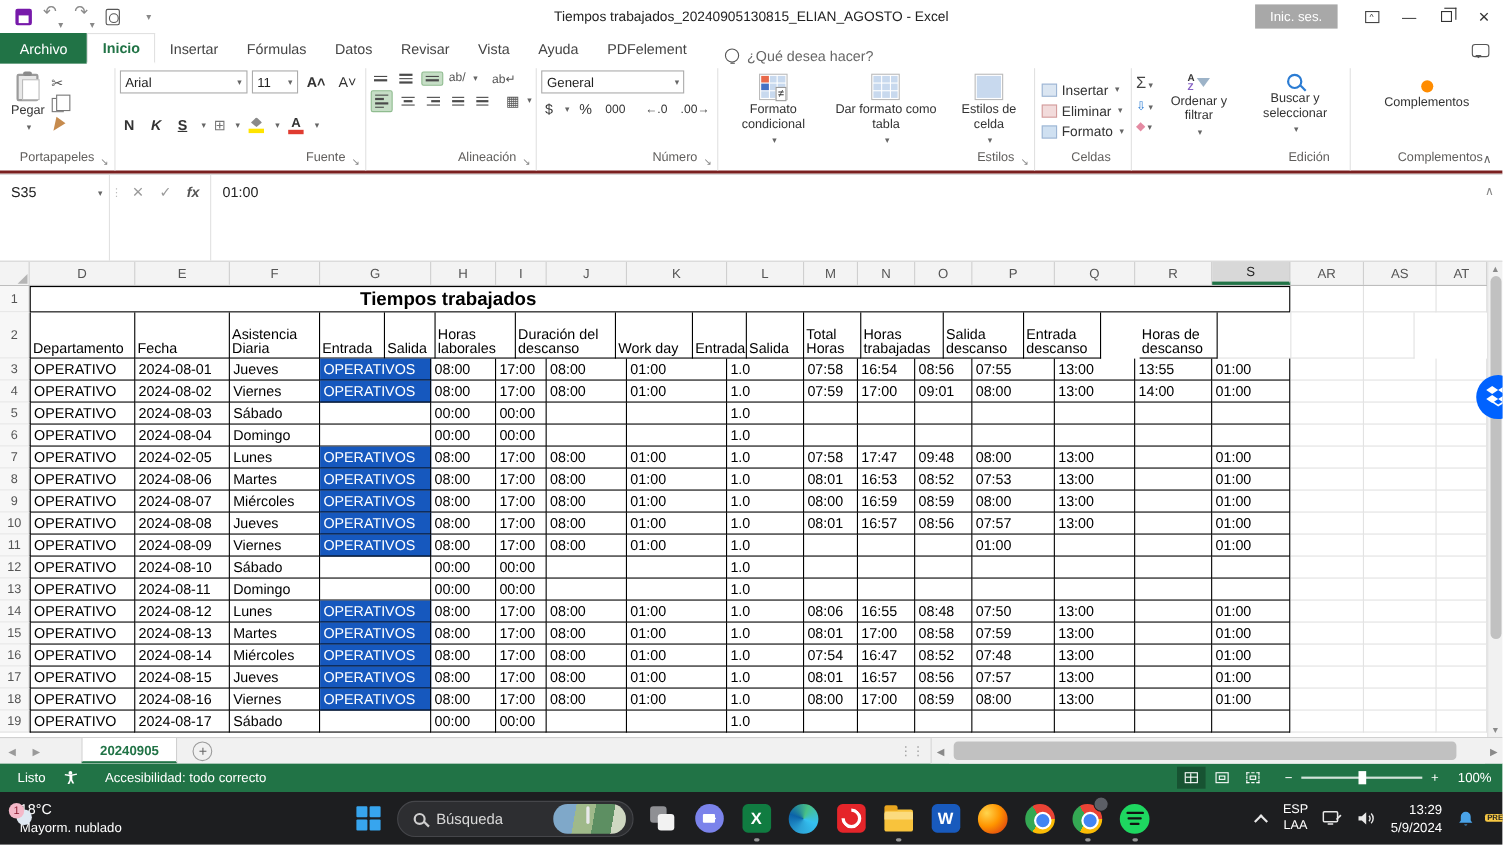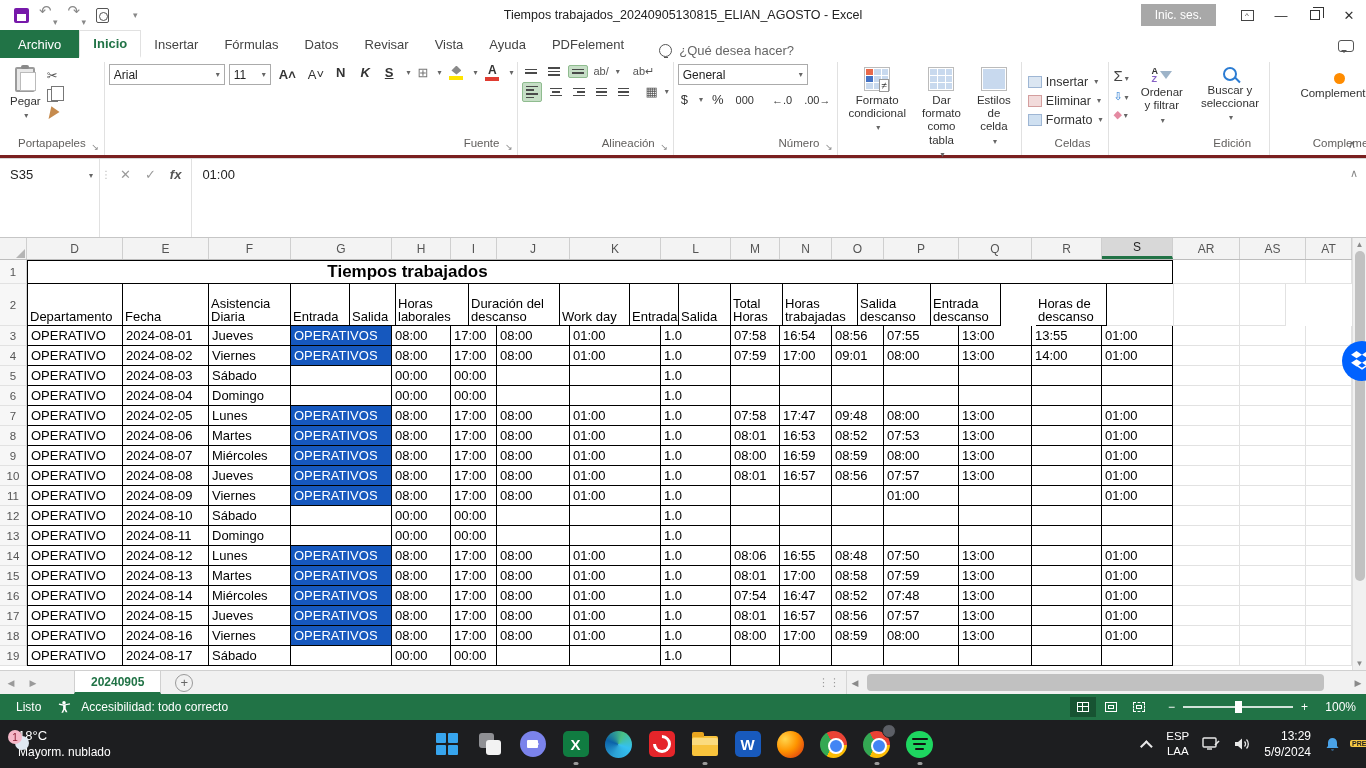--- a/index.html
+++ b/index.html
@@ -110,21 +110,21 @@
 .stab{background:#fff;border:1px solid #d0d0d0;border-top:none;border-bottom:2px solid #217346;color:#217346;font-weight:bold;padding:0 16px;display:flex;align-items:center;margin-left:30px}
 .addsheet{width:18px;height:18px;border:1px solid #9a9a9a;border-radius:50%;align-self:center;margin-left:14px;display:flex;align-items:center;justify-content:center;color:#666;font-size:13px;line-height:1}
 .tsplit{margin-left:auto;display:flex;align-items:center;color:#9a9a9a;font-size:11px;padding:0 6px}
 .hscroll{width:520px;display:flex;align-items:center;background:#f1f1f1;border-left:1px solid #d6d6d6}
 .hscroll .arr{width:16px;text-align:center;color:#8a8a8a;font-size:9px}
 .hscroll .track{flex:1;height:100%;position:relative;background:#f1f1f1}
 .hscroll .thumb{position:absolute;left:4px;right:26px;top:3px;bottom:3px;background:#c1c1c1;border-radius:4px}
 
 #statusbar{height:26px;background:#217346;color:#fff;display:flex;align-items:center;font-size:12px}
 #statusbar .mode{padding:0 16px}
-.accwrap{display:flex;align-items:center;gap:10px}
+.accwrap{display:flex;align-items:center;gap:24px}
 .statusright{margin-left:auto;display:flex;align-items:center;gap:2px;padding-right:10px}
 .viewic{width:26px;height:20px;display:flex;align-items:center;justify-content:center}
 .viewic.active{background:rgba(0,0,0,.28)}
 .vgrid{width:12px;height:10px;border:1.2px solid #fff;background:linear-gradient(#fff,#fff) center/12px 1.2px no-repeat,linear-gradient(#fff,#fff) center/1.2px 10px no-repeat}
 .vpage{width:12px;height:10px;border:1.2px solid #fff;display:flex;align-items:center;justify-content:center}
 .vpage i{width:6px;height:4px;border:1px solid #fff}
 .zoomctl{display:flex;align-items:center;gap:8px;margin-left:14px}
 .ztrack{width:110px;height:2px;background:rgba(255,255,255,.8);position:relative}
 .zthumb{position:absolute;left:52px;top:-5px;width:7px;height:12px;background:#fff}
 .zpct{width:40px;text-align:right}
@@ -230,21 +230,21 @@
       <div style="display:flex;flex-direction:column;gap:6px;padding-top:4px">
         <span style="font-size:13px;color:#555">✂</span>
         <span class="copy-ic"></span>
         <span class="brush-ic"></span>
       </div>
     </div>
     <div class="rlabel"><span>Portapapeles</span><span class="launch">↘</span></div>
   </div>
 
   <div class="rgroup">
-    <div class="rbody" style="flex-direction:row;gap:4px">
+    <div class="rbody" style="flex-direction:column;gap:20px">
       <div style="display:flex;gap:4px;align-items:center">
         <span class="combo" style="width:116px">
             <span>Arial</span>
             <span class="dd">▾</span>
           </span>
         <span class="combo" style="width:42px">
             <span>11</span>
             <span class="dd">▾</span>
           </span>
         <span class="fbtn" style="font-weight:bold">A˄</span>
@@ -977,20 +977,25 @@
   </div>
   <div class="tcenter">
     <span class="tico">
         <span class="startic">
           <i></i>
           <i></i>
           <i></i>
           <i></i>
         </span>
       </span>
+    <span class="searchpill">
+      <span class="mag"></span>
+      <span class="ph">Búsqueda</span>
+      <span class="citypic"></span>
+    </span>
     <span class="tico">
         <span class="taskview"></span>
       </span>
     <span class="tico">
         <span class="chatic">
           <span class="cam"></span>
         </span>
       </span>
     <span class="tico">
         <span class="sq excel">X</span>

